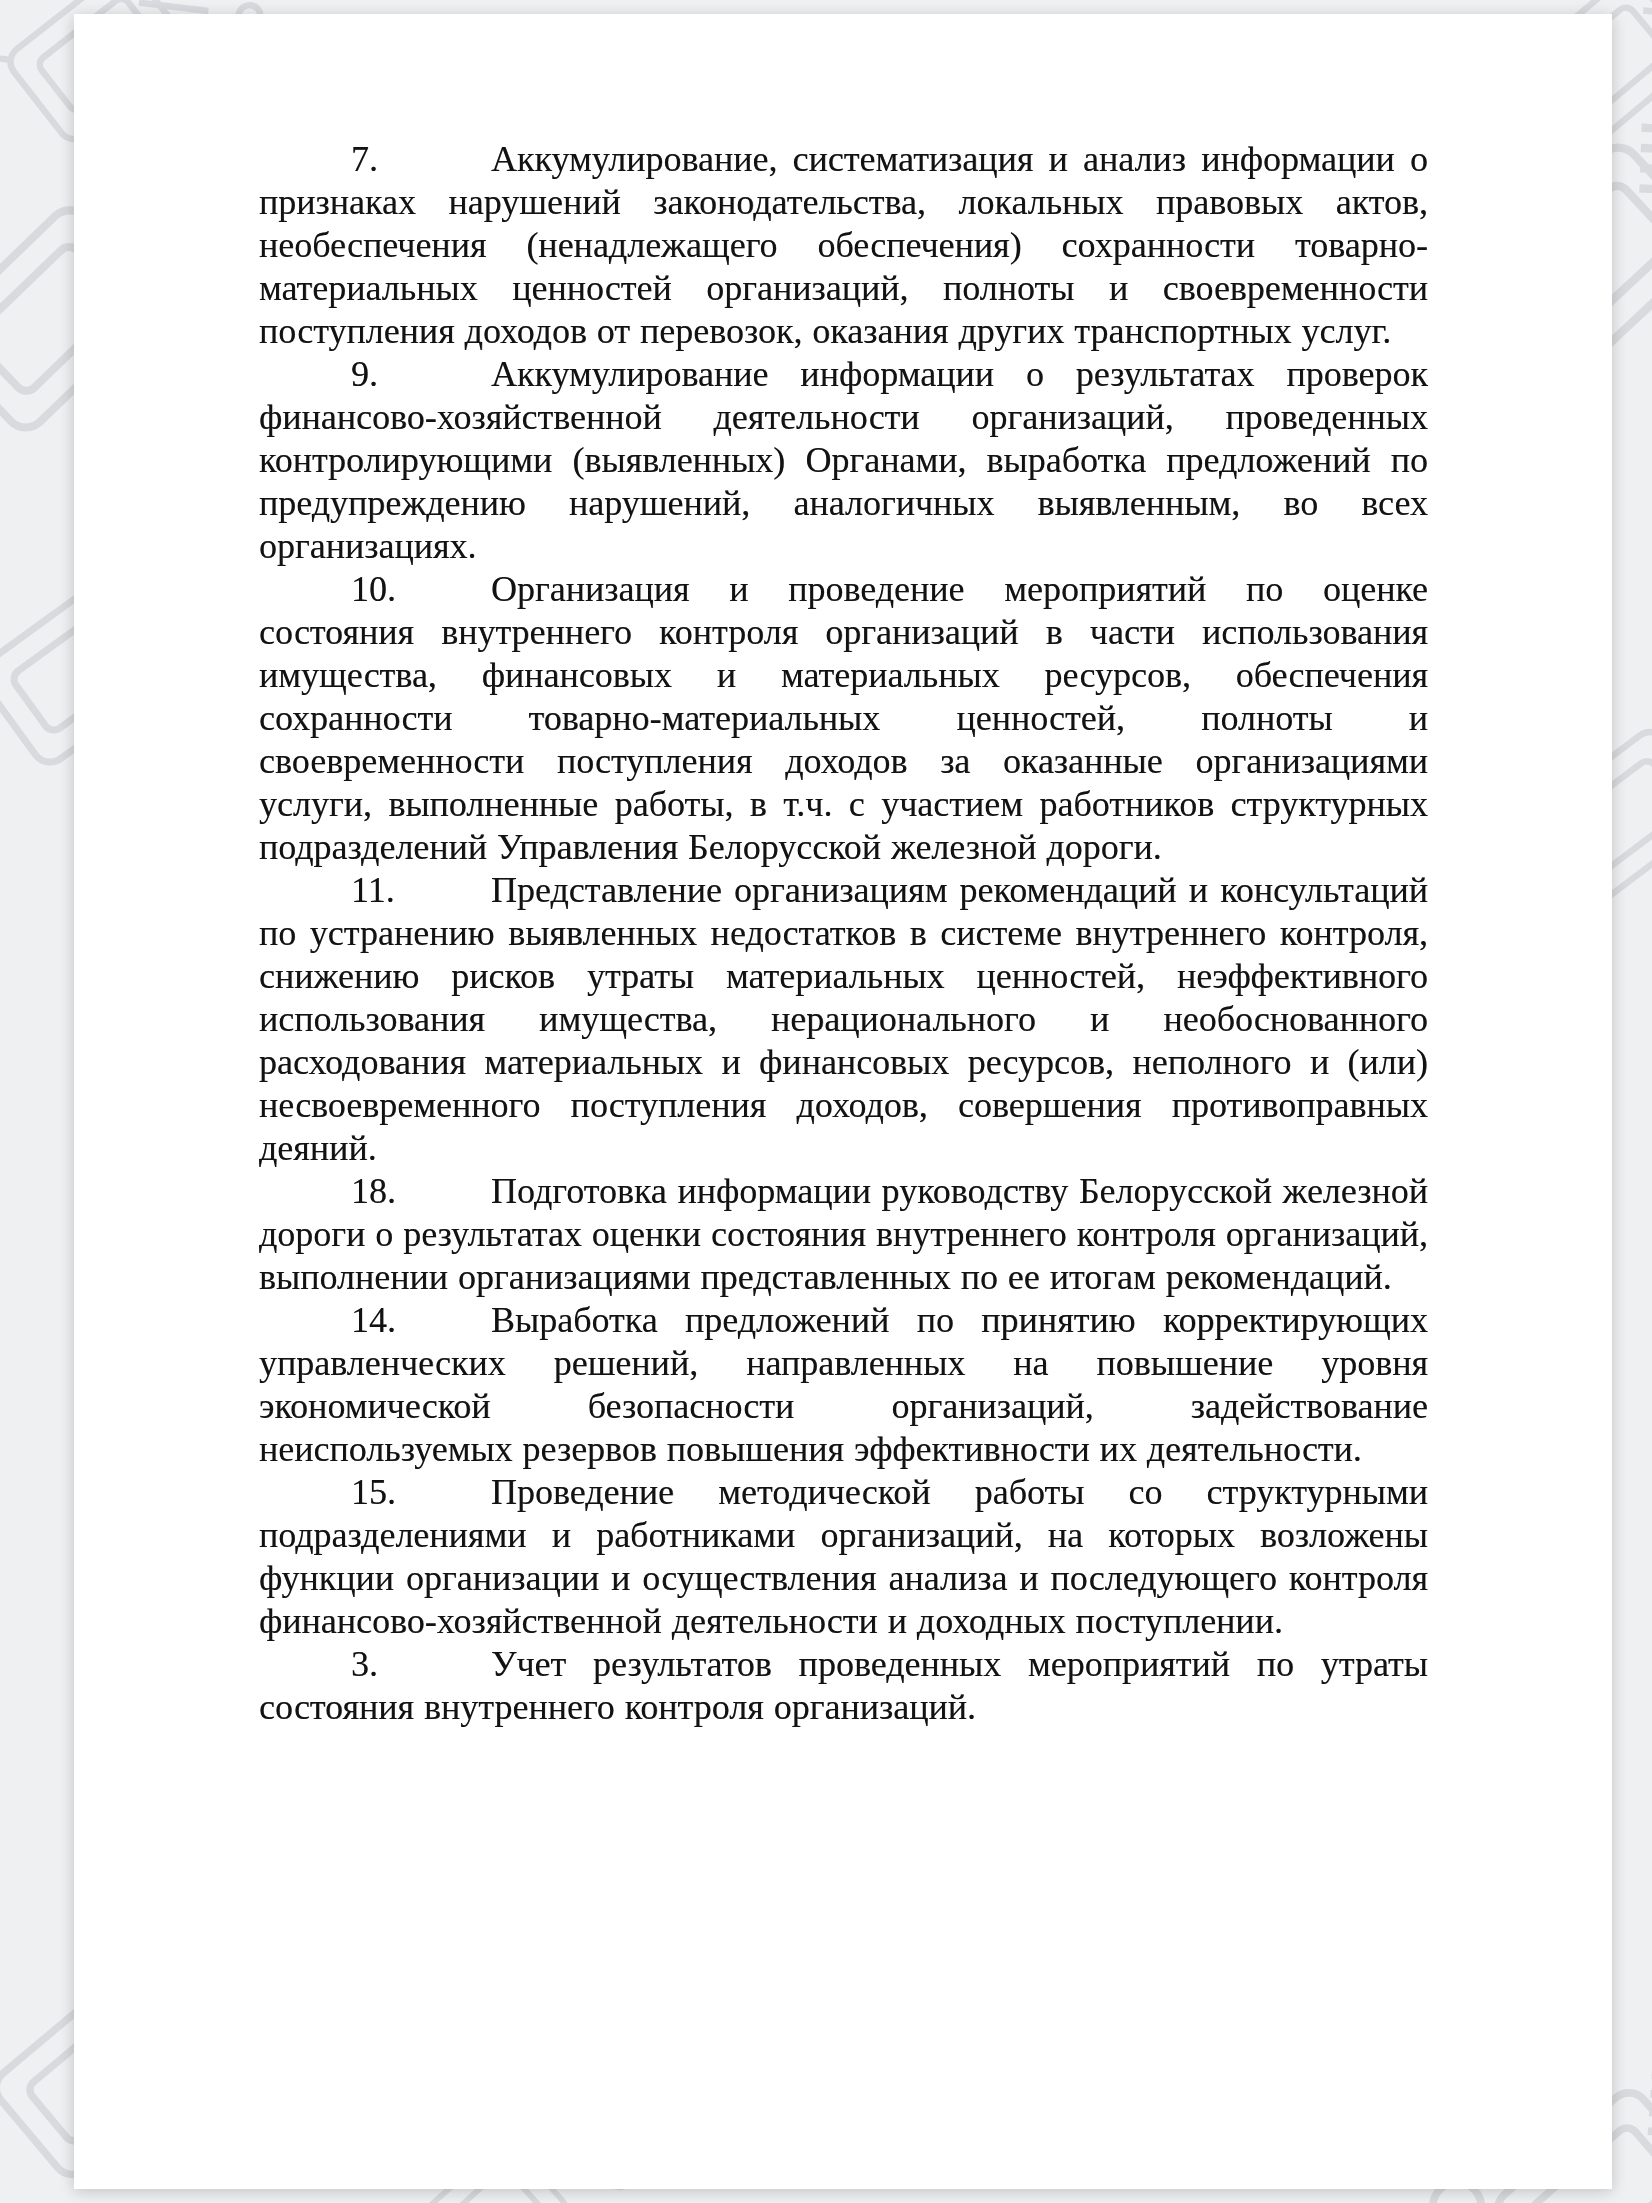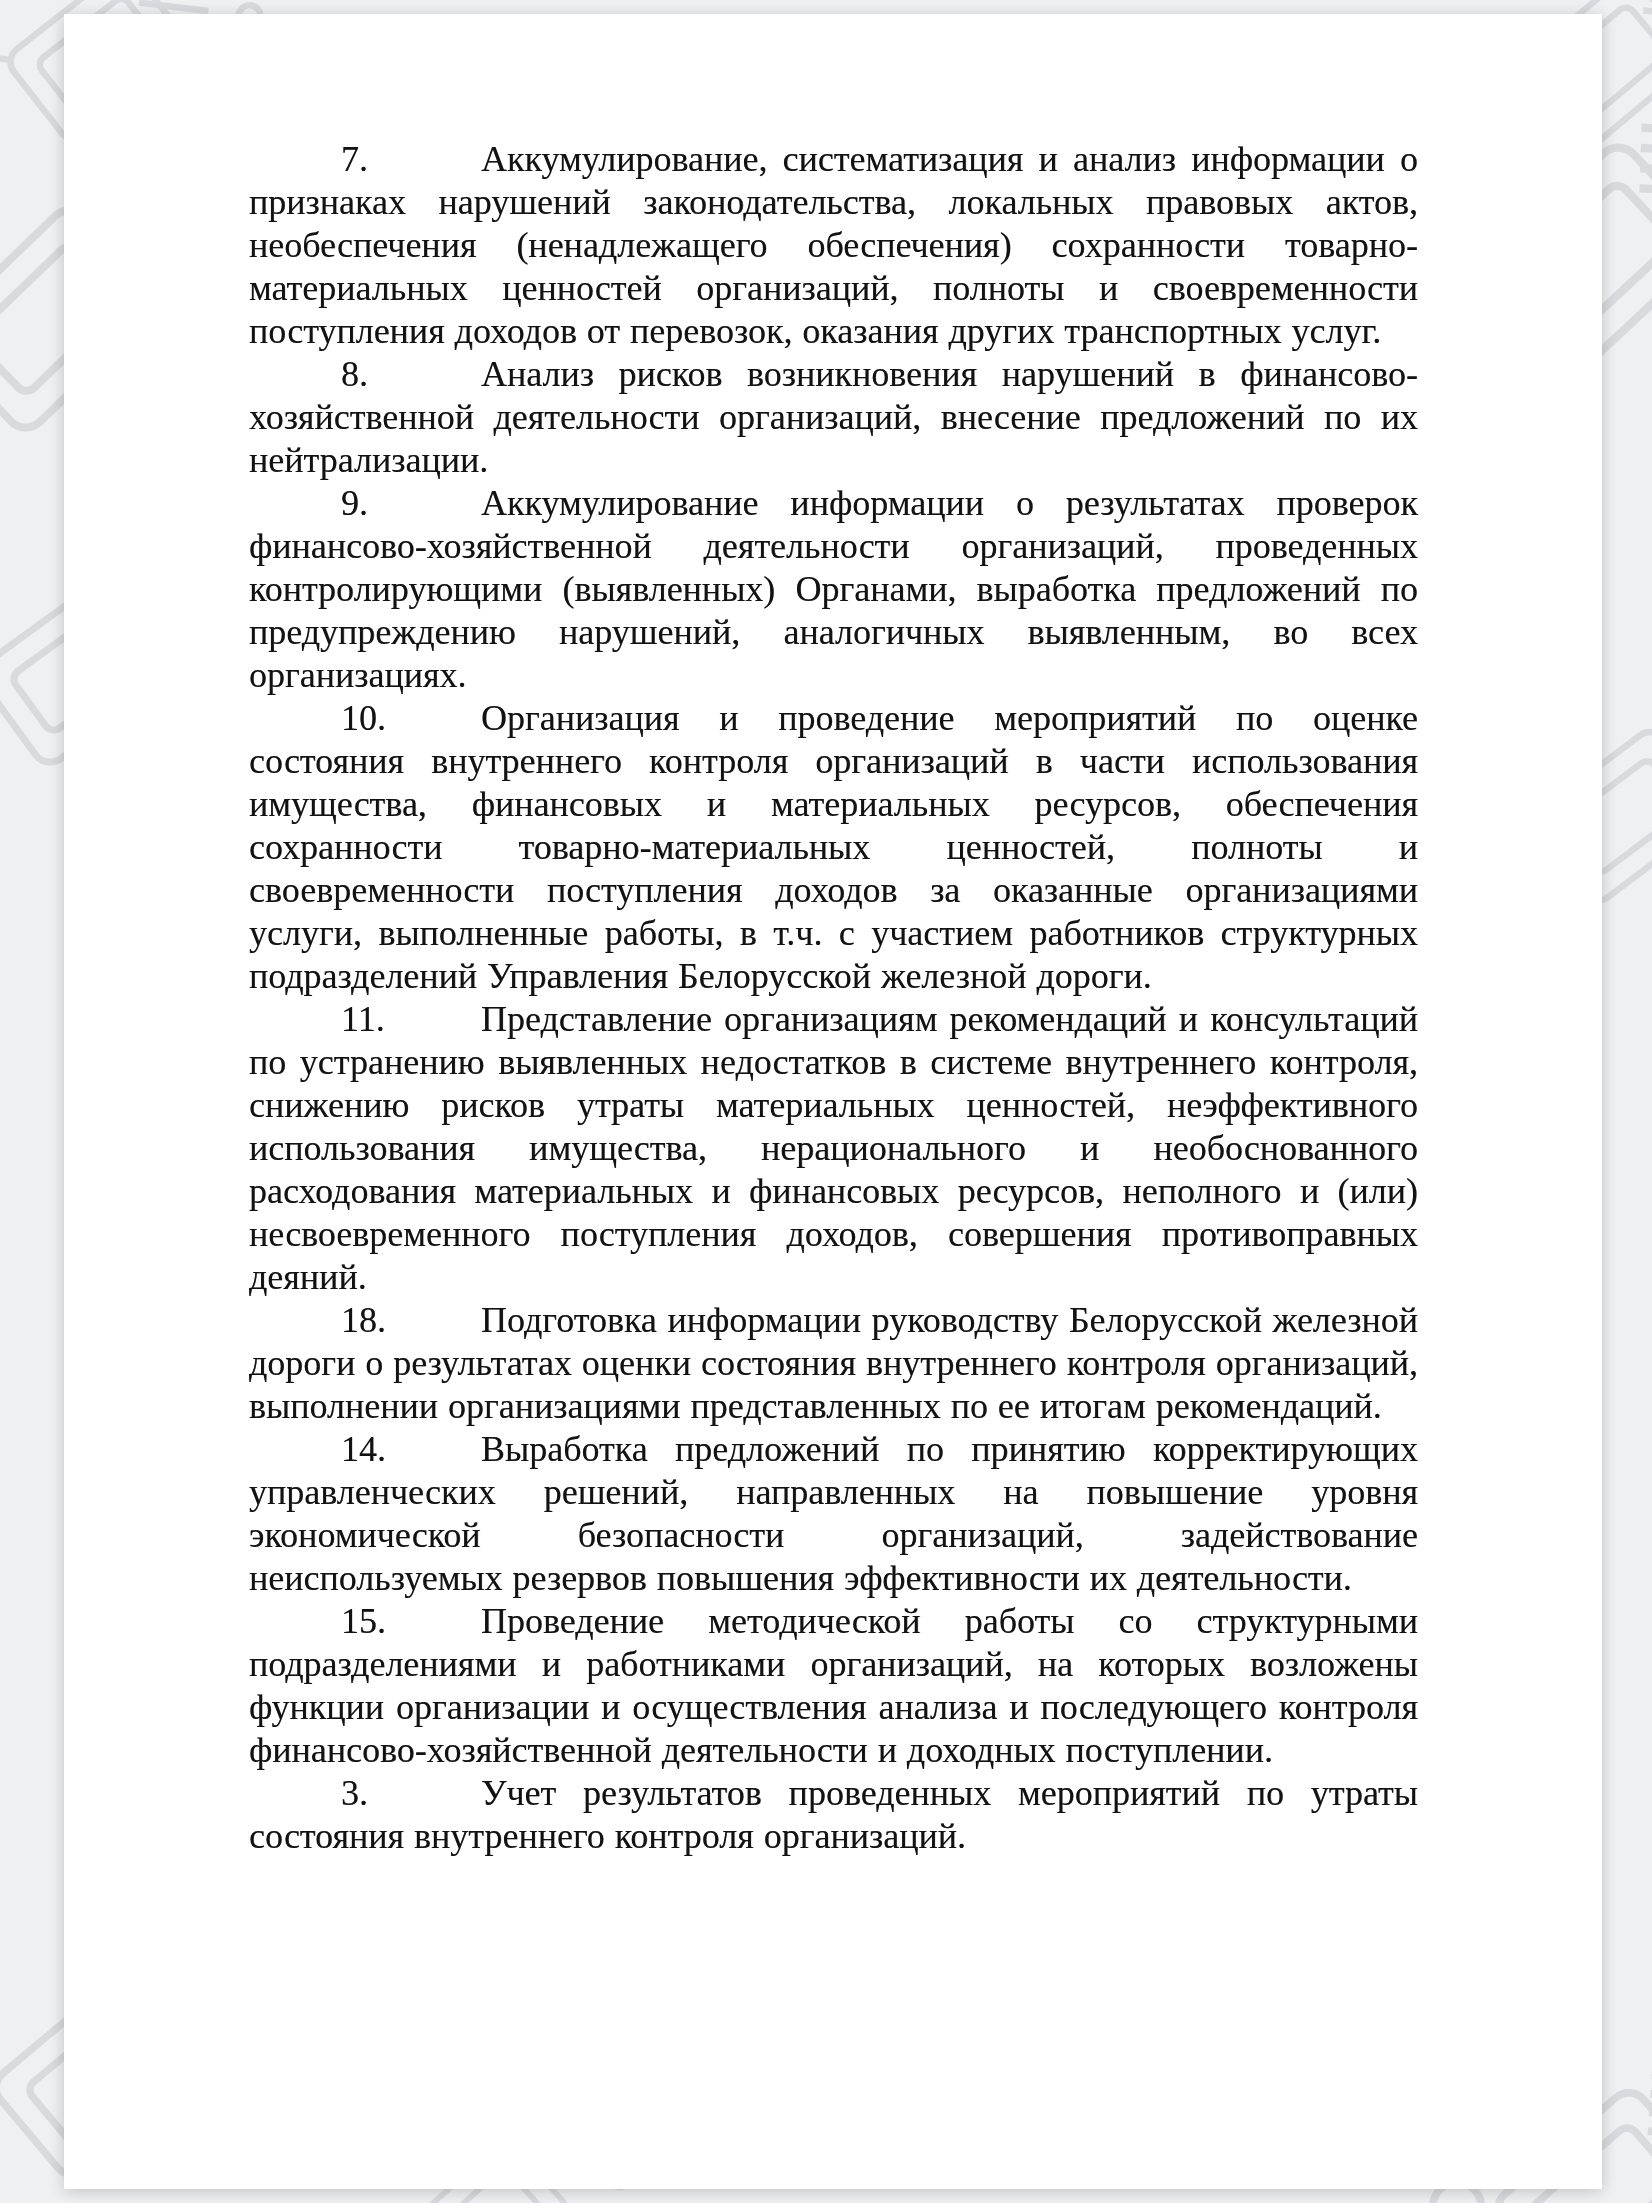--- a/index.html
+++ b/index.html
@@ -15,21 +15,21 @@
     width:294px;height:220px;
     overflow:visible;
   }
   .watermark use{
     stroke:#d9dadd;
     fill:none;
     stroke-width:7;
   }
   .paper{
     position:absolute;
-    left:64px;top:13.8px;
+    left:74px;top:13.8px;
     width:1538px;height:2175px;
     background:#ffffff;
     box-shadow:0 2.8px 14.7px rgba(0,0,0,0.20);
     z-index:2;
   }
   .doc{
     position:absolute;
     left:185px;top:124px;
     width:1169px;
   }
@@ -96,21 +96,20 @@
       <use href="#wagon"></use>
     </svg>
   <svg class="watermark" style="left:1469px;top:2075px;transform:rotate(-41deg) scale(1.2)" viewBox="0 0 320 240" width="294" height="220">
       <use href="#wagon"></use>
     </svg>
 
   <div class="paper">
     <div class="doc">
 
     <p class="para"><span class="num">7.</span><span>Аккумулирование, систематизация и анализ информации о признаках нарушений законодательства, локальных правовых актов, необеспечения (ненадлежащего обеспечения) сохранности товарно-материальных ценностей организаций, полноты и своевременности поступления доходов от перевозок, оказания других транспортных услуг.</span></p>
-        <p class="para"><span class="num">8.</span><span>Анализ рисков возникновения нарушений в финансово-хозяйственной деятельности организаций, внесение предложений по их нейтрализации.</span></p>
         <p class="para"><span class="num">9.</span><span>Аккумулирование информации о результатах проверок финансово-хозяйственной деятельности организаций, проведенных контролирующими (выявленных) Органами, выработка предложений по предупреждению нарушений, аналогичных выявленным, во всех организациях.</span></p>
         <p class="para"><span class="num">10.</span><span>Организация и проведение мероприятий по оценке состояния внутреннего контроля организаций в части использования имущества, финансовых и материальных ресурсов, обеспечения сохранности товарно-материальных ценностей, полноты и своевременности поступления доходов за оказанные организациями услуги, выполненные работы, в т.ч. с участием работников структурных подразделений Управления Белорусской железной дороги.</span></p>
         <p class="para"><span class="num">11.</span><span>Представление организациям рекомендаций и консультаций по устранению выявленных недостатков в системе внутреннего контроля, снижению рисков утраты материальных ценностей, неэффективного использования имущества, нерационального и необоснованного расходования материальных и финансовых ресурсов, неполного и (или) несвоевременного поступления доходов, совершения противоправных деяний.</span></p>
         <p class="para"><span class="num">18.</span><span>Подготовка информации руководству Белорусской железной дороги о результатах оценки состояния внутреннего контроля организаций, выполнении организациями представленных по ее итогам рекомендаций.</span></p>
         <p class="para"><span class="num">14.</span><span>Выработка предложений по принятию корректирующих управленческих решений, направленных на повышение уровня экономической безопасности организаций, задействование неиспользуемых резервов повышения эффективности их деятельности.</span></p>
         <p class="para"><span class="num">15.</span><span>Проведение методической работы со структурными подразделениями и работниками организаций, на которых возложены функции организации и осуществления анализа и последующего контроля финансово-хозяйственной деятельности и доходных поступлении.</span></p>
         <p class="para"><span class="num">3.</span><span>Учет результатов проведенных мероприятий по утраты состояния внутреннего контроля организаций.</span></p>
       </div>
   </div>
 

